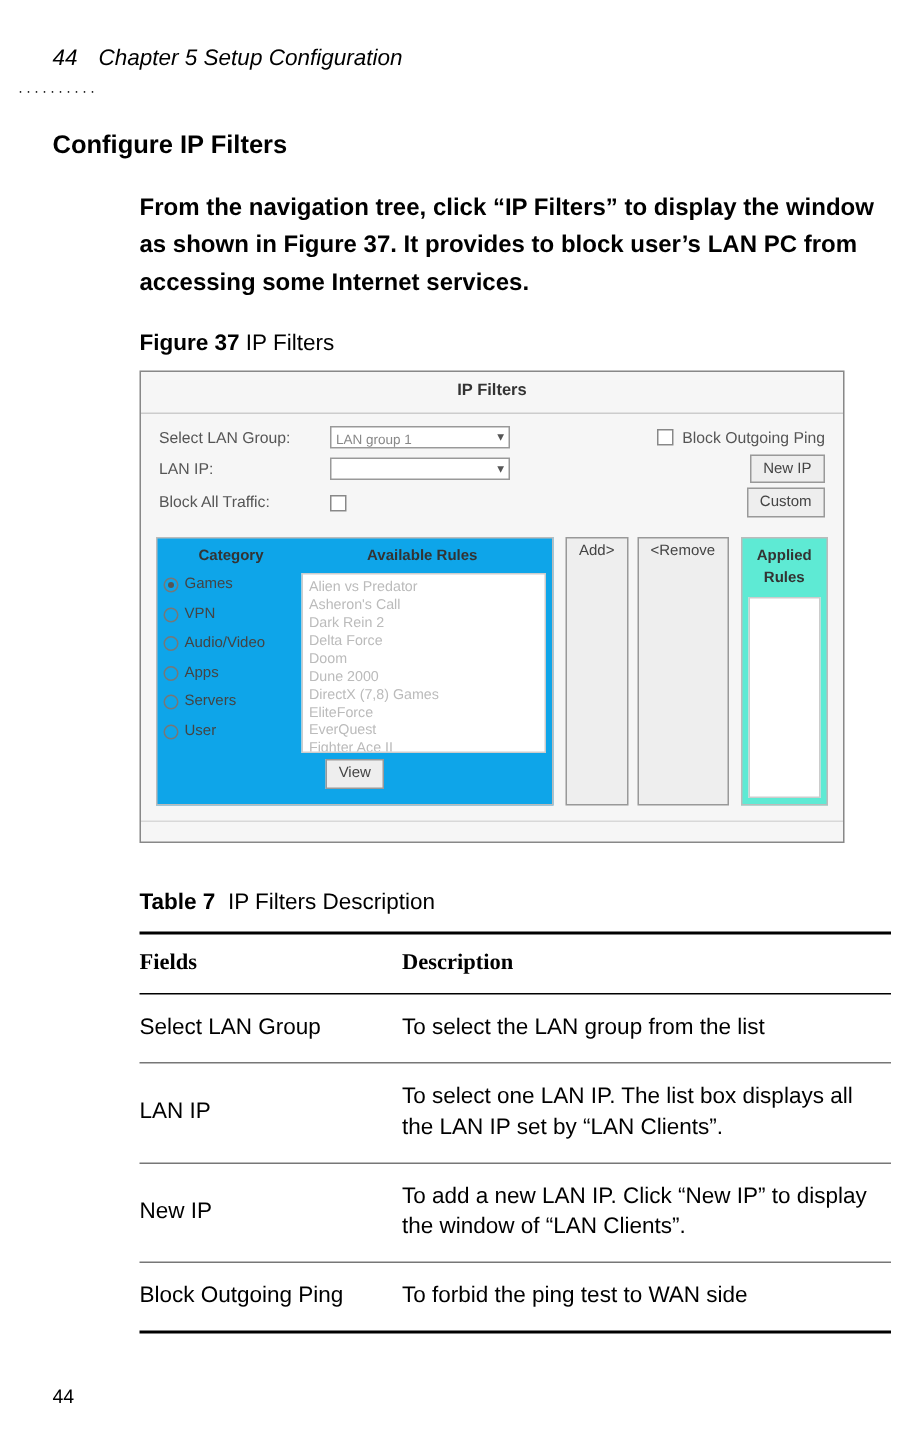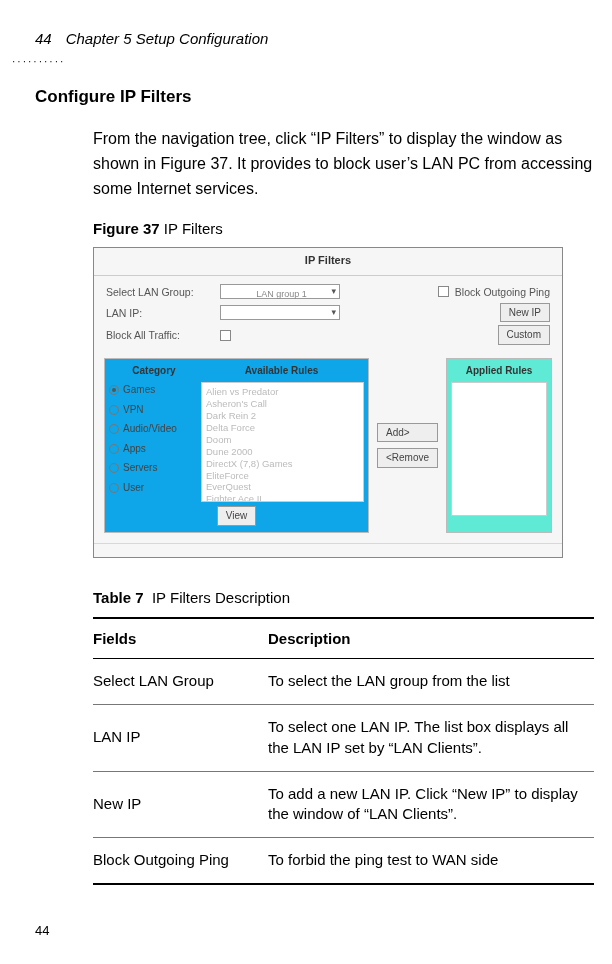--- a/index.html
+++ b/index.html
@@ -26,21 +26,21 @@
     .section-title {
       font-weight: bold;
       font-size: 17px;
       margin-bottom: 20px;
     }
     .body-indent {
       margin-left: 58px;
       font-size: 16px;
       line-height: 1.55;
     }
-    .body-text { margin-bottom: 16px; }
+    .body-text { margin-bottom: 16px; font-weight: bold; }
     .fig-caption { font-size: 15px; margin-bottom: 6px; }
     .fig-caption b { font-weight: bold; }
     
     .figure {
       width: 470px;
       border: 1px solid #888;
       background: #f6f6f6;
       font-size: 10.5px;
       color: #555;
       margin-bottom: 28px;
@@ -49,57 +49,58 @@
       text-align: center;
       font-weight: bold;
       padding: 4px 0 6px;
       border-bottom: 1px solid #ccc;
       font-size: 11px;
       color:#333;
     }
     .fig-form { padding: 8px 12px 6px; }
     .frow { display: flex; align-items: center; gap: 6px; margin-bottom: 3px; }
     .flabel { width: 108px; }
-    .fake-select { flex: 0 0 120px; height: 15px; background: #fff; border: 1px solid #999; position: relative; text-align: center; }
+    .fake-select { flex: 0 0 120px; height: 15px; background: #fff; border: 1px solid #999; position: relative; }
     .fake-select::after { content: "▾"; position: absolute; right: 3px; top: 0; font-size: 9px; color:#555; }
     .fake-check { width: 11px; height: 11px; border: 1px solid #888; background: #fff; display:inline-block; }
     .fake-btn { display:inline-block; padding: 1px 8px; border: 1px solid #999; background: #eee; font-size: 10px; color:#444; }
     .frow .spacer { flex: 1; }
     .panel-row { display: flex; gap: 6px; padding: 4px 10px 10px; align-items: stretch; }
     .panel-left { width: 265px; border: 1px solid #bbb; background:#0ea5e9; padding:4px 4px 6px;}
     .panel-right { flex: 1; border: 1px solid #bbb; background:#5eead4; padding:4px; }
     .panel-head { font-weight: bold; text-align: center; font-size: 10px; margin-bottom: 4px; color:#333;}
     .panel-head.split { display:flex; }
     .panel-head.split span:first-child{ width:90px; text-align:center;}
     .panel-head.split span:last-child{ flex:1; text-align:center;}
     .panel-body { display:flex; gap:4px;}
     .cat-col { width: 88px; }
     .cat-col label { display:flex; align-items:center; gap:4px; margin-bottom:4px; font-size:10px; color:#444;}
     .radio { width:10px; height:10px; border:1px solid #777; border-radius:50%; display:inline-block; position:relative;}
     .radio.checked::after{content:""; position:absolute; inset:2px; background:#555; border-radius:50%;}
     .rule-list { flex:1; border:1px solid #ccc; background:#fff; height: 120px; padding:3px 4px; overflow:hidden;}
     .rule-list div { color:#bbb; font-size:9.5px; line-height:1.25; }
-    .mid-btns { display:flex; flex-direction:column; gap:6px; justify-content:center; padding: 0 2px;}
+    .mid-btns { display:flex; flex-direction:row; gap:6px; justify-content:center; padding: 0 2px;}
     .view-row{ text-align:center; margin-top:4px;}
     .applied-box { border:1px solid #ccc; background:#fff; height: 134px; }
     .foot-row{ height:14px; border-top:1px solid #d8d8d8;}
     
     .table-caption { font-size: 15px; margin-bottom: 8px; }
     .table-caption b { font-weight: bold; }
     table.desc {
       width: 100%;
       border-collapse: collapse;
       font-size: 15px;
     }
     table.desc thead th {
       text-align: left;
       font-weight: bold;
       padding: 8px 6px 8px 0;
       border-top: 2.5px solid #000;
       border-bottom: 1.5px solid #000;
+      font-family: Liberation Serif, serif;
     }
     table.desc thead th:first-child { width: 175px; }
     table.desc tbody td {
       padding: 12px 6px 12px 0;
       border-bottom: 1px solid #777;
       vertical-align: middle;
       line-height: 1.38;
     }
     table.desc tbody tr:last-child td { border-bottom: 2.5px solid #000; }
     .footer-pnum {

